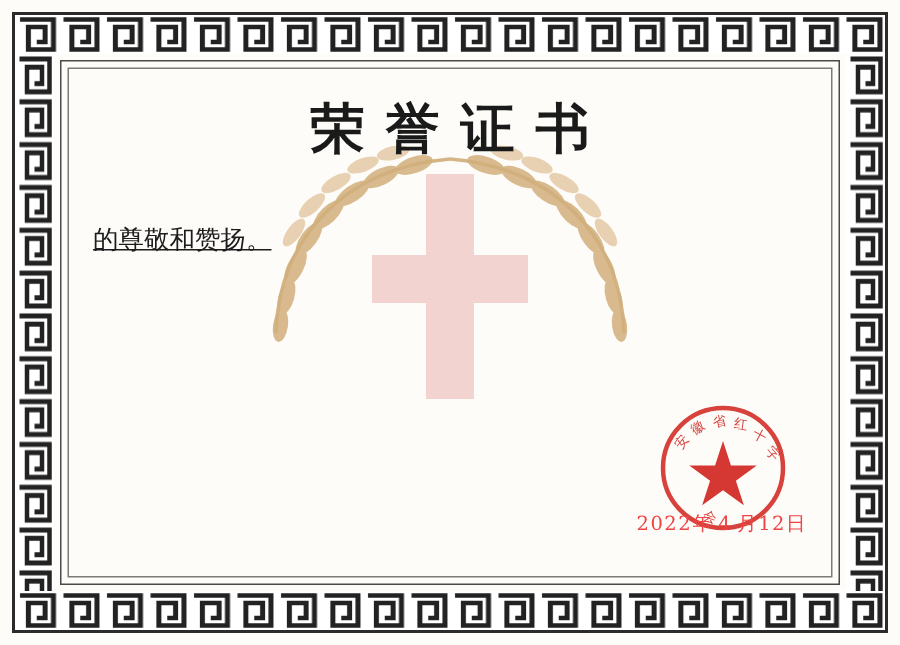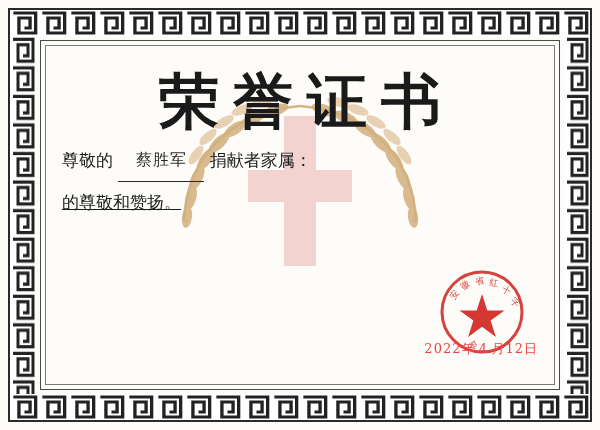--- a/index.html
+++ b/index.html
@@ -104,21 +104,21 @@
   }
 
   
   .title {
     position: absolute;
     top: 62px;
     left: 0;
     right: 0;
     text-align: center;
     font-family: "DejaVu Serif", "Liberation Serif", serif;
-    font-size: 60px;
+    font-size: 36px;
     font-weight: bold;
     letter-spacing: 14px;
     color: #1a1a1a;
     text-indent: 14px;
     z-index: 3;
   }
 
   
   .body-text {
     position: absolute;
@@ -270,25 +270,20 @@
         <ellipse cx="226" cy="34" rx="11" ry="4.6" transform="rotate(30 226 34)"></ellipse>
         <ellipse cx="242" cy="49" rx="11" ry="4.6" transform="rotate(42 242 49)"></ellipse>
         <ellipse cx="254" cy="67" rx="11" ry="4.6" transform="rotate(54 254 67)"></ellipse>
       </g>
     </svg>
   </div>
 
   <div class="title">荣誉证书</div>
 
   <div class="body-text">
-    <div class="line row1">
-      <span>尊敬的</span>
-      <span class="blank"><span class="handwrite">蔡胜军</span></span>
-      <span>捐献者家属：</span>
-    </div>
 
 
     <div class="line row4">的尊敬和赞扬。</div>
   </div>
 
   <div class="seal">
     <svg viewBox="0 0 88 88" width="88" height="88">
       <circle cx="44" cy="44" r="40" fill="none" stroke="#d0211c" stroke-width="3" opacity="0.85"></circle>
       <path d="M44 26 l5.3 16.4 17.2 0 -13.9 10.1 5.3 16.4 -13.9 -10.1 -13.9 10.1 5.3 -16.4 -13.9 -10.1 17.2 0 Z" fill="#d0211c" opacity="0.9"></path>
       <g fill="#d0211c" opacity="0.85" font-family="DejaVu Serif, serif" font-size="9">

